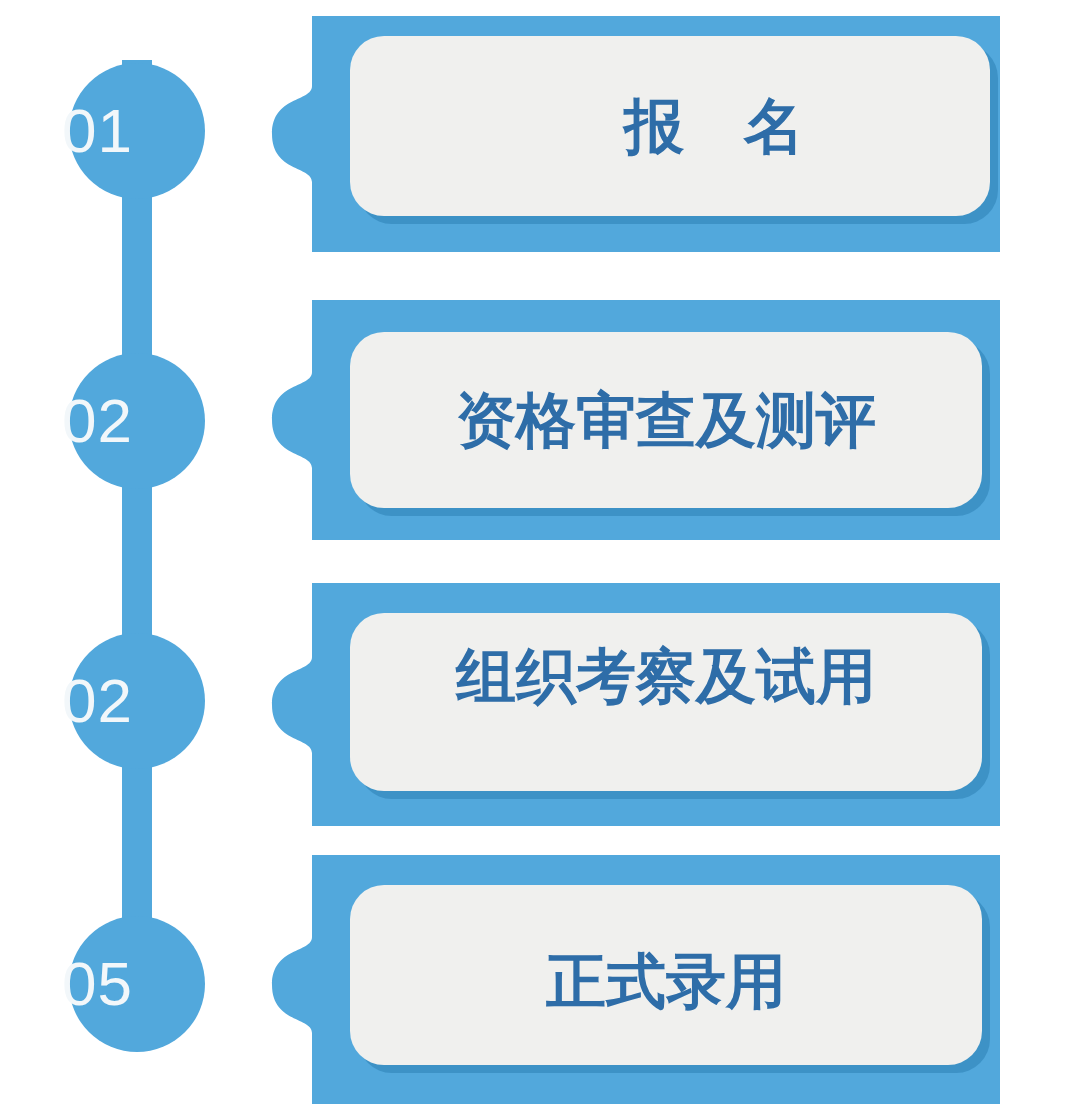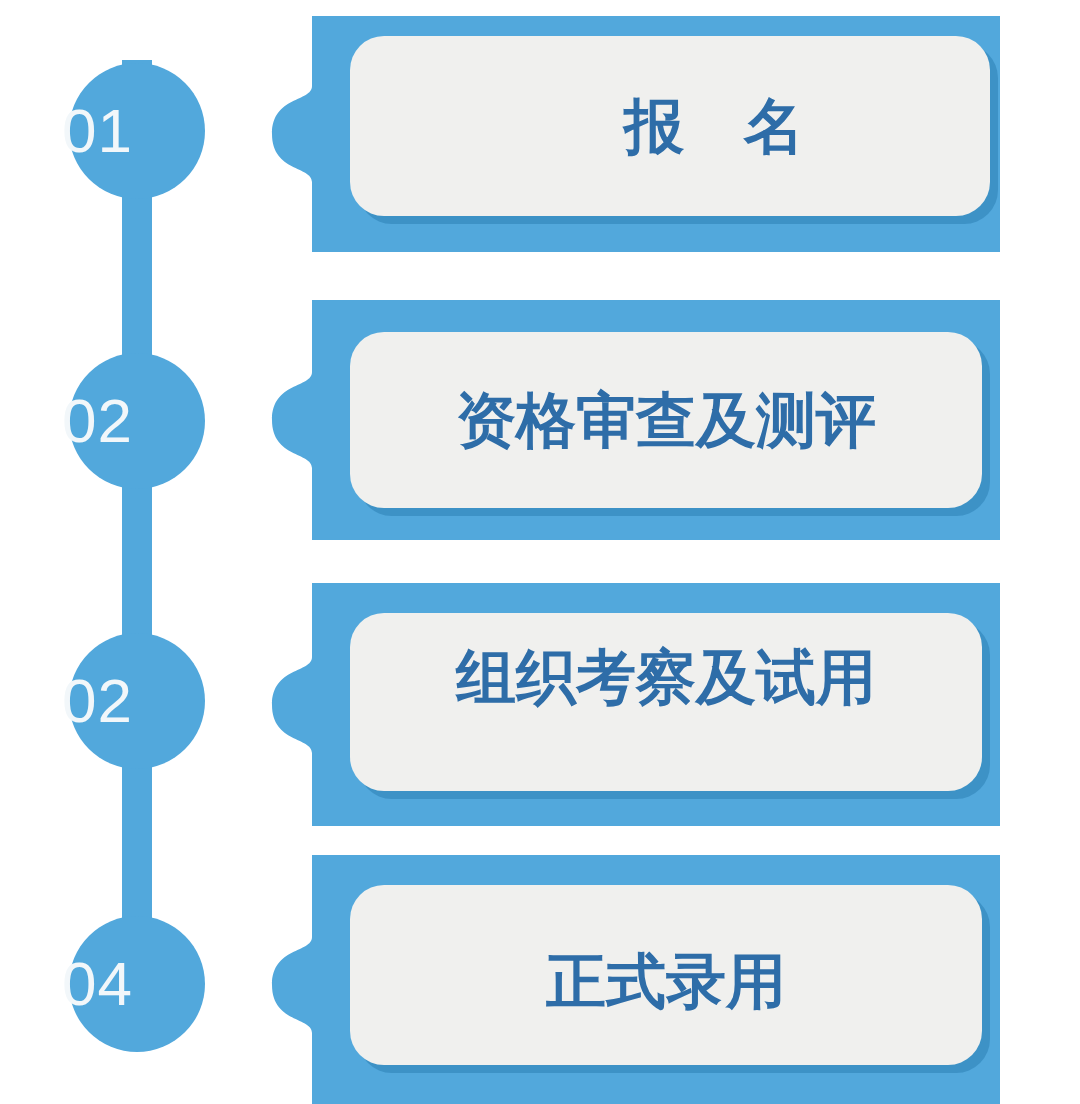--- a/index.html
+++ b/index.html
@@ -84,21 +84,21 @@
     <rect class="rail-line" x="122" y="60" width="30" height="905"></rect>
     <circle class="rail-circle" cx="137" cy="131" r="68"></circle>
     <circle class="rail-circle" cx="137" cy="421" r="68"></circle>
     <circle class="rail-circle" cx="137" cy="701" r="68"></circle>
     <circle class="rail-circle" cx="137" cy="984" r="68"></circle>
   </svg>
 
   <div class="step-number" style="left:62px; top:100px;">01</div>
   <div class="step-number" style="left:62px; top:390px;">02</div>
   <div class="step-number" style="left:62px; top:670px;">02</div>
-  <div class="step-number" style="left:62px; top:953px;">04</div>
+  <div class="step-number" style="left:62px; top:953px;">05</div>
 
   <div class="step-row" style="top:16px; height:236px;">
     <svg class="bar-svg" viewBox="0 0 760 236" preserveAspectRatio="none" aria-hidden="true">
       <path class="bar-shape" d="M56,0 H744 V236 H56 V166 C56,150 16,156 16,118 C16,80 56,86 56,70 Z"></path>
       <rect class="card-shadow" x="102" y="28" width="640" height="180" rx="34"></rect>
       <rect class="card-face" x="94" y="20" width="640" height="180" rx="34"></rect>
     </svg>
     <div class="card-label" style="left:78px; top:20px; width:760px; height:180px;text-align:center;">报　名</div>
   </div>
 
@@ -110,21 +110,21 @@
     </svg>
     <div class="card-label" style="left:94px; top:32px; width:632px; height:176px;">资格审查及测评</div>
   </div>
 
   <div class="step-row" style="top:583px; height:243px;">
     <svg class="bar-svg" viewBox="0 0 760 243" preserveAspectRatio="none" aria-hidden="true">
       <path class="bar-shape" d="M56,0 H744 V243 H56 V170 C56,154 16,160 16,122 C16,84 56,90 56,74 Z"></path>
       <rect class="card-shadow" x="102" y="38" width="632" height="178" rx="34"></rect>
       <rect class="card-face" x="94" y="30" width="632" height="178" rx="34"></rect>
     </svg>
-    <div class="card-label" style="left:94px; top:30px; width:632px; height:128px;">组织考察及试用</div>
+    <div class="card-label" style="left:94px; top:30px; width:632px; height:128px;font-family:Liberation Serif, serif;">组织考察及试用</div>
   </div>
 
   <div class="step-row" style="top:855px; height:249px;">
     <svg class="bar-svg" viewBox="0 0 760 249" preserveAspectRatio="none" aria-hidden="true">
       <path class="bar-shape" d="M56,0 H744 V249 H56 V178 C56,162 16,168 16,130 C16,92 56,98 56,82 Z"></path>
       <rect class="card-shadow" x="102" y="38" width="632" height="180" rx="34"></rect>
       <rect class="card-face" x="94" y="30" width="632" height="180" rx="34"></rect>
     </svg>
     <div class="card-label" style="left:94px; top:36px; width:632px; height:180px;">正式录用</div>
   </div>

